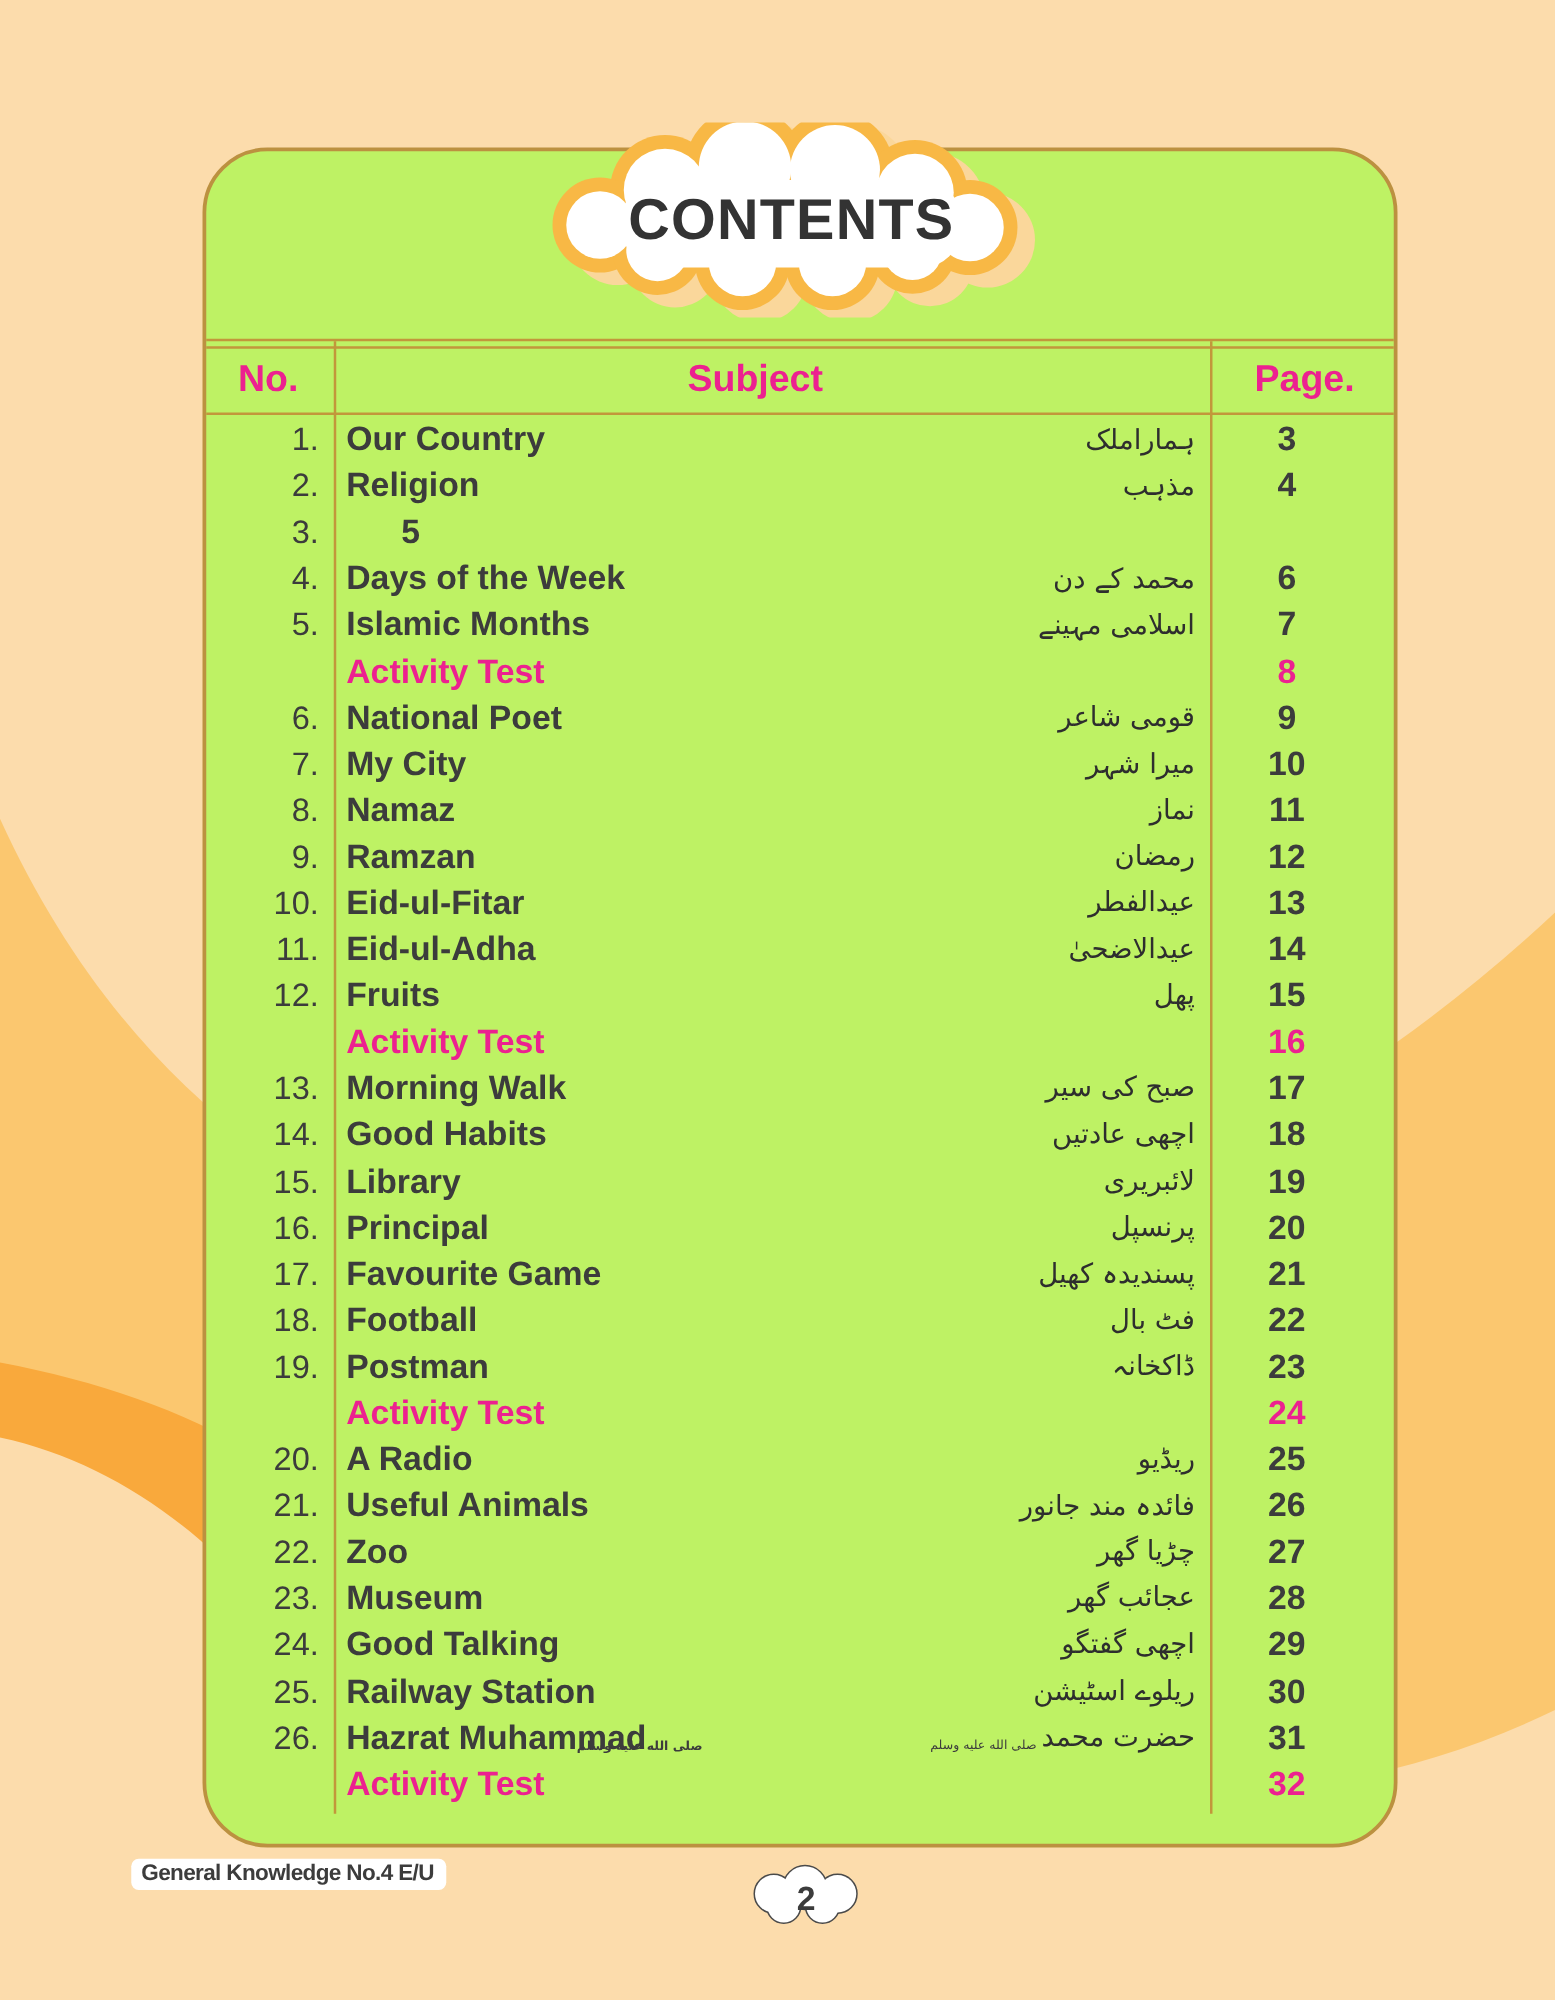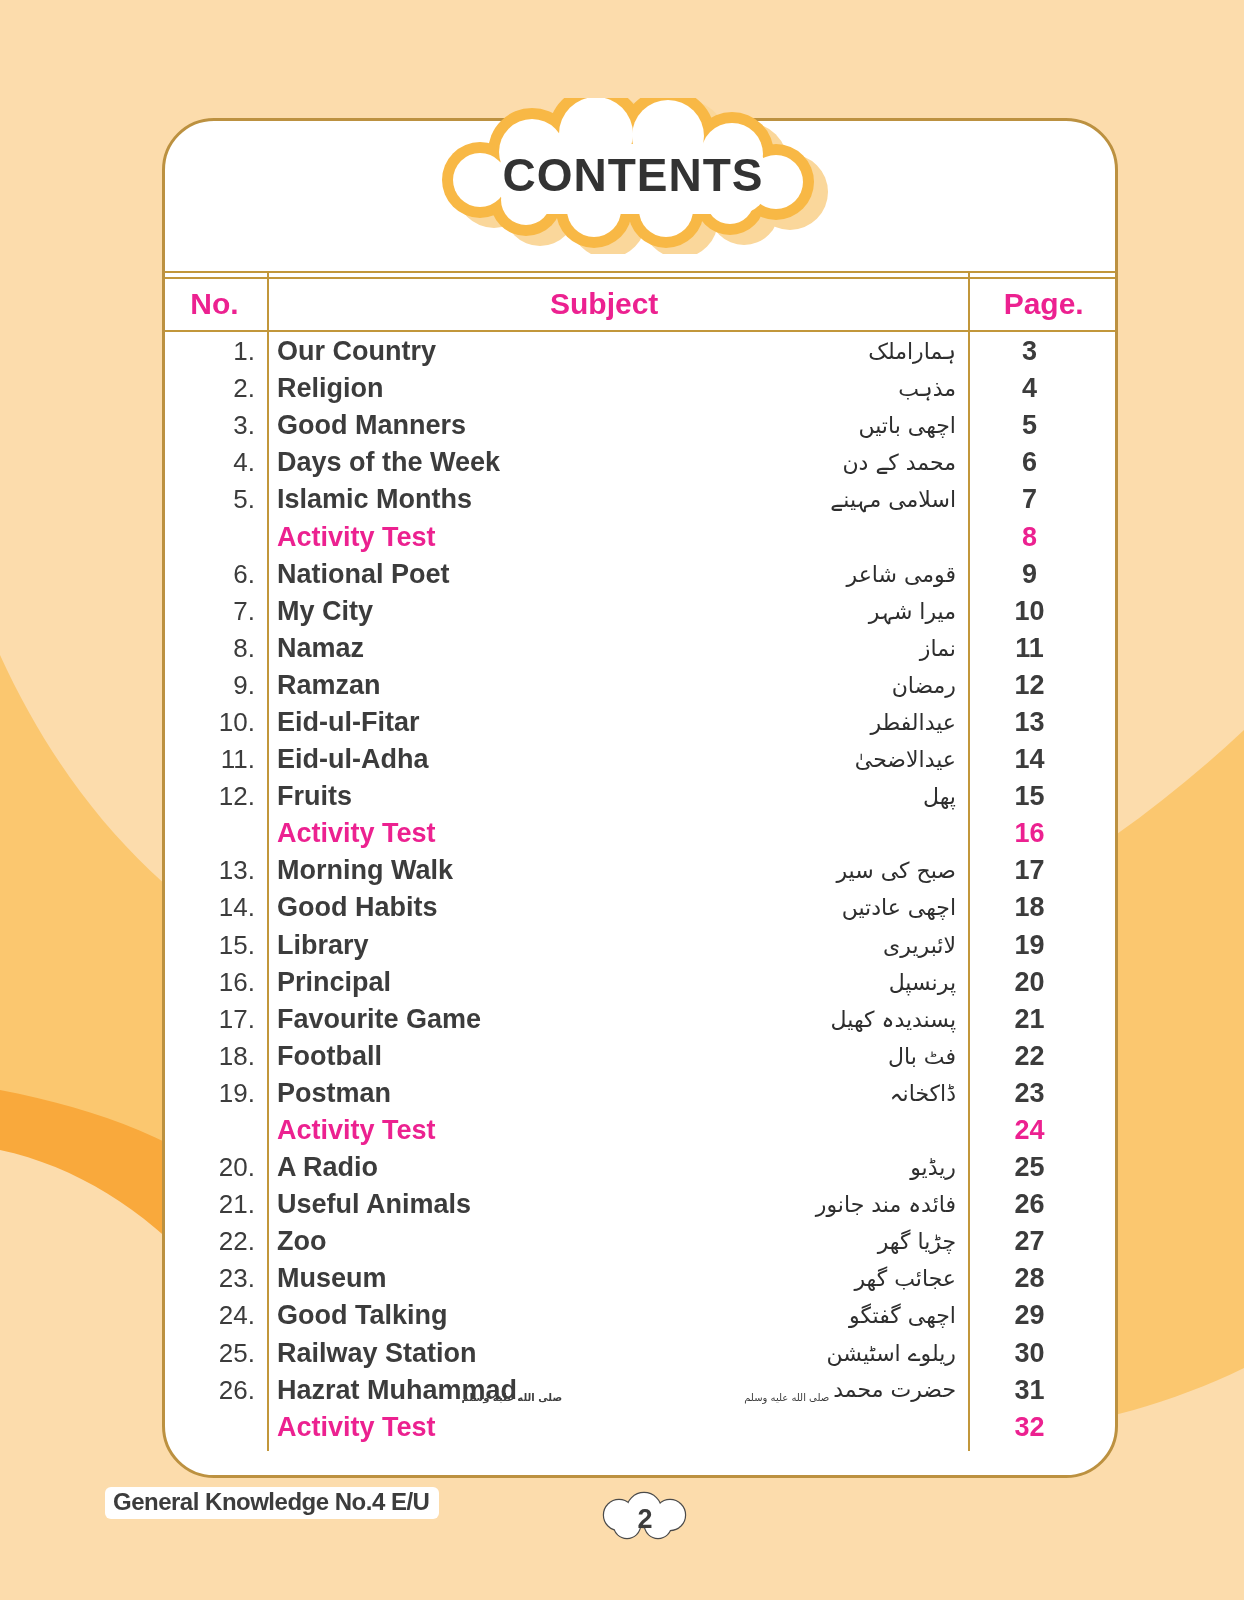--- a/index.html
+++ b/index.html
@@ -3,21 +3,21 @@
 <meta charset="utf-8">
 <style>
   html,body{margin:0;padding:0;}
   body{font-family:"Liberation Sans",sans-serif;}
   #page{position:relative;width:1244px;height:1600px;overflow:hidden;background:#FCDCAC;}
   #bg-svg{position:absolute;left:0;top:0;z-index:0;}
 
   
   #panel{
     position:absolute;left:162px;top:118px;width:956px;height:1360px;
-    background:#ffffff;border:3px solid #BC9140;border-radius:52px;
+    background:#bef264;border:3px solid #BC9140;border-radius:52px;
     box-sizing:border-box;z-index:2;
   }
   .hline{position:absolute;left:0;width:950px;height:2px;background:#C2973B;}
   .vline{position:absolute;top:152px;width:2px;height:1178px;background:#C2973B;}
 
   
   #thead{position:absolute;left:0;top:158px;width:950px;height:50px;display:flex;align-items:center;}
   .hc{color:#EC2190;font-weight:bold;font-size:30px;text-align:center;}
   .hc-no{width:102px;}
   .hc-subj{width:701px;}
@@ -42,21 +42,21 @@
   .trow.activity .en,.trow.activity .c-page{color:#EC2190;}
 
   
   #cloud-wrap{position:absolute;left:428px;top:98px;width:410px;height:156px;z-index:5;}
   #cloud-wrap svg{display:block;}
 
   
   #footer-label{
     position:absolute;left:105px;top:1487px;z-index:3;
     background:#FFFFFF;border-radius:6px;padding:1px 10px 3px 8px;
-    font-size:24px;font-weight:bold;color:#3C3C3C;letter-spacing:-0.5px;
+    font-size:18px;font-weight:bold;color:#3C3C3C;letter-spacing:-0.5px;
   }
   #page-badge{position:absolute;left:596px;top:1491px;width:98px;height:56px;z-index:3;}
 </style>
 </head>
 <body>
 
 <div id="page">
 
   <svg id="bg-svg" width="1244" height="1600" viewBox="0 0 1244 1600">
     <rect x="0" y="0" width="1244" height="1600" fill="#FCDCAC"></rect>
@@ -90,24 +90,20 @@
         <div class="trow">
           <div class="c-no">2.</div>
           <div class="c-subj">
             <span class="en">Religion</span>
             <span class="ur">مذہب</span>
           </div>
           <div class="c-page">4</div>
         </div>
         <div class="trow">
           <div class="c-no">3.</div>
-          <div class="c-subj">
-            <span class="en">Good Manners</span>
-            <span class="ur">اچھی باتیں</span>
-          </div>
           <div class="c-page">5</div>
         </div>
         <div class="trow">
           <div class="c-no">4.</div>
           <div class="c-subj">
             <span class="en">Days of the Week</span>
             <span class="ur">محمد کے دن</span>
           </div>
           <div class="c-page">6</div>
         </div>

